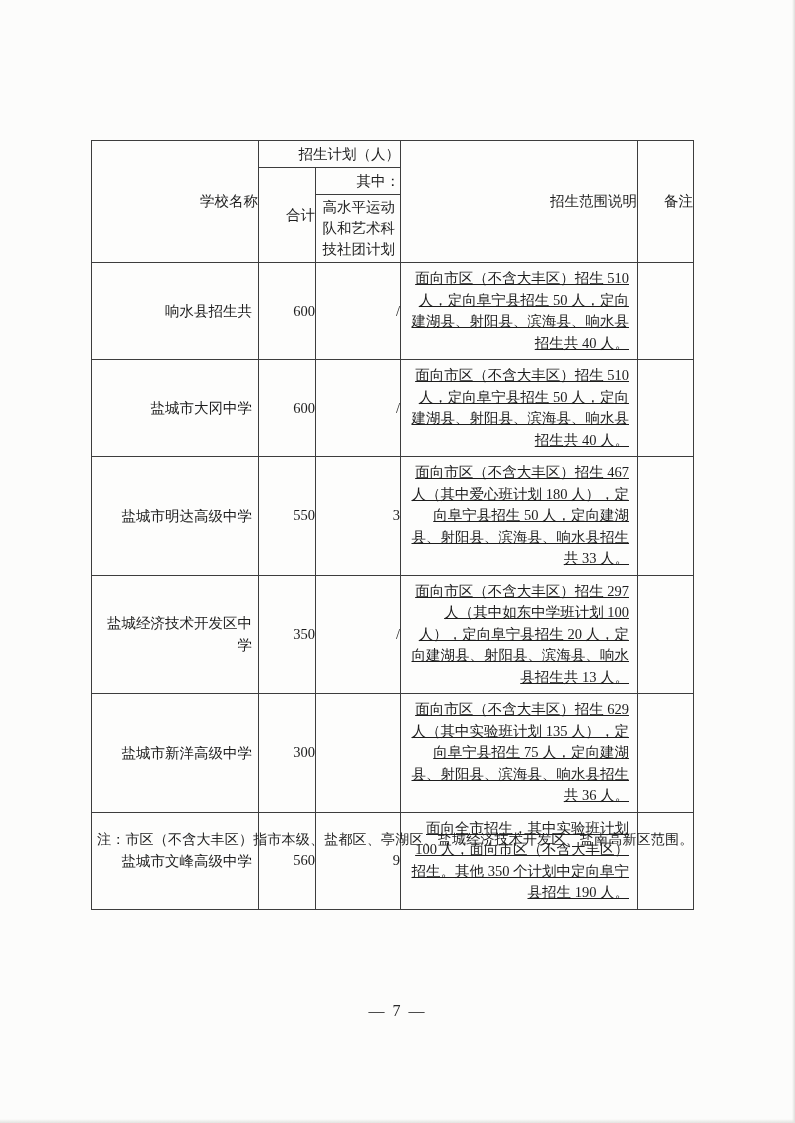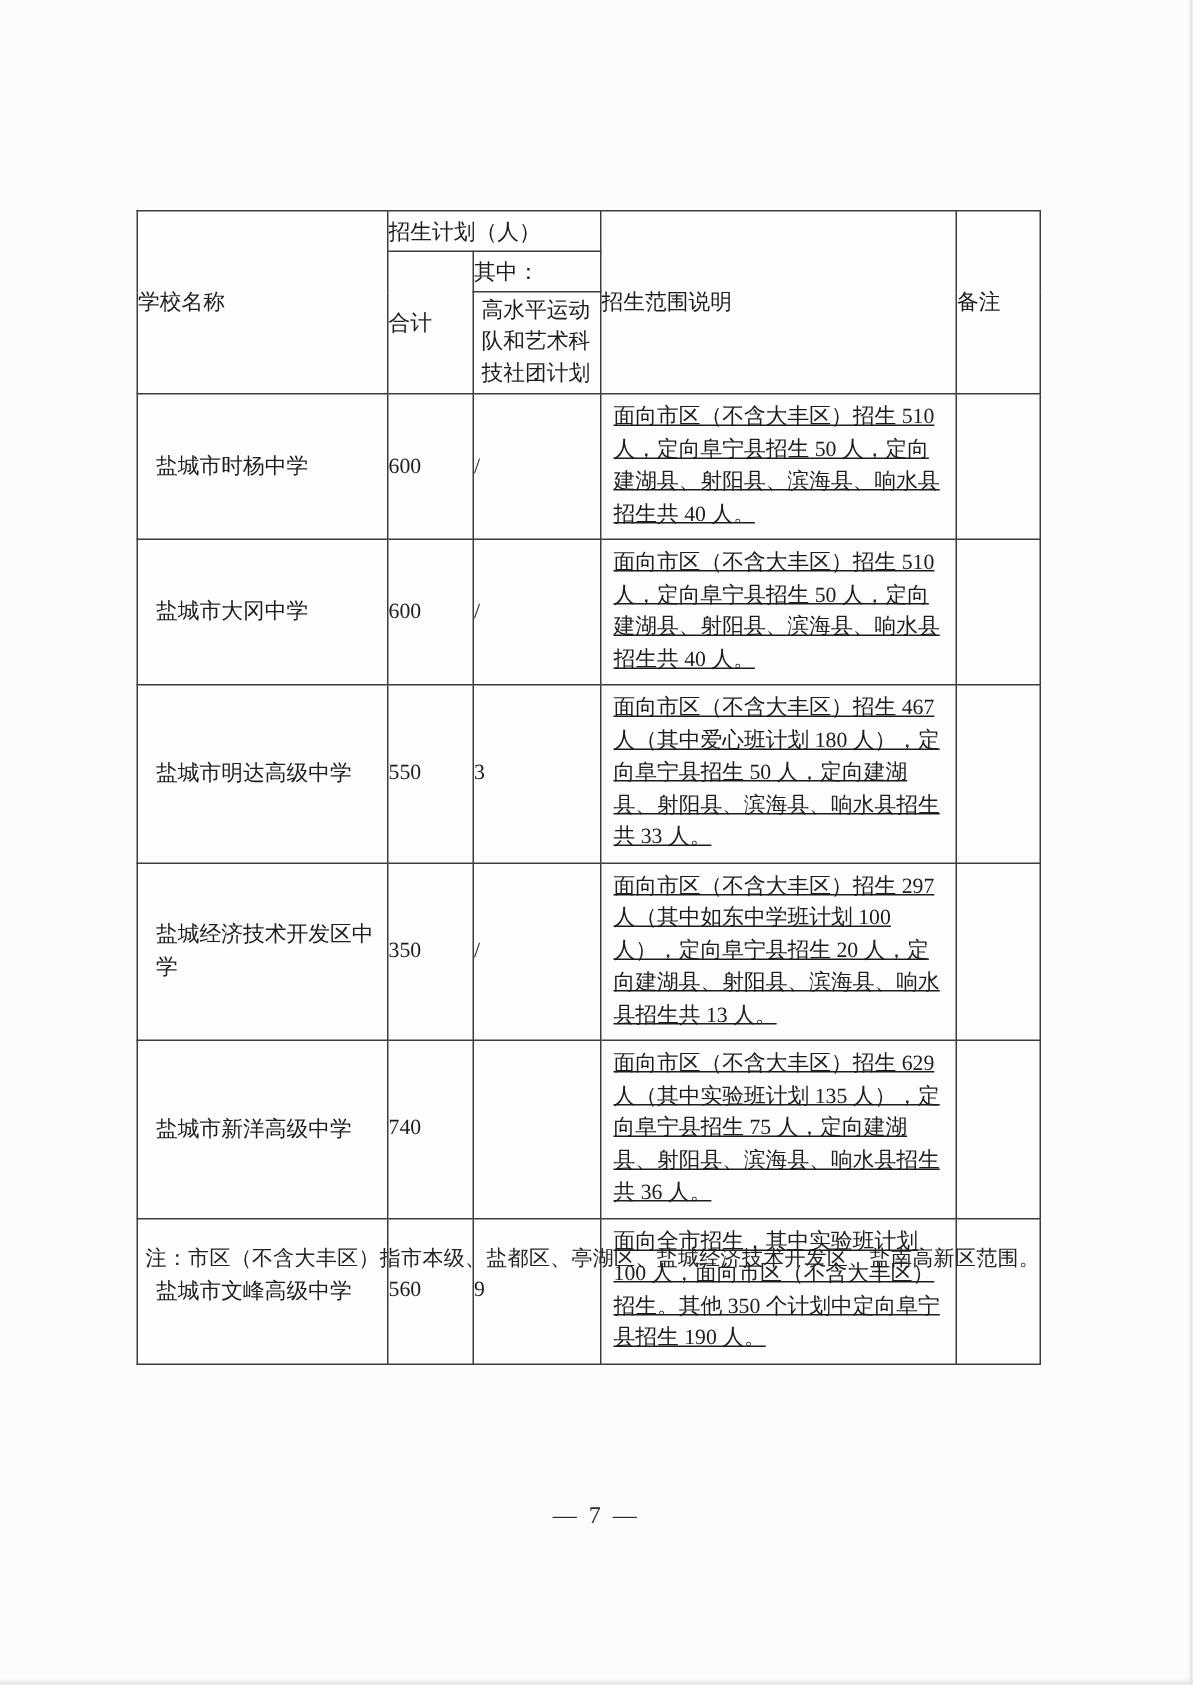--- a/index.html
+++ b/index.html
@@ -30,21 +30,21 @@
     width: 602px;
     border-collapse: collapse;
     table-layout: fixed;
     background: #fdfdfc;
   }
   table.enroll th, table.enroll td {
     border: 1px solid #3d3d3d;
     font-weight: normal;
     font-size: 14.5px;
     vertical-align: middle;
-    text-align: left;
+    text-align: right;
     color: #1d1d1d;
   }
   thead tr.h1 { height: 27px; }
   thead tr.h2 { height: 27px; }
   thead tr.h3 { height: 64px; }
   th.special-plan {
     text-align: left;
     padding: 2px 5px;
     line-height: 21px;
     font-size: 14.5px;
@@ -112,21 +112,21 @@
       <tr class="h2">
         <th rowspan="2">合计</th>
         <th>其中：</th>
       </tr>
       <tr class="h3">
         <th class="special-plan">高水平运动队和艺术科技社团计划</th>
       </tr>
     </thead>
     <tbody>
       <tr class="r0">
-        <td class="school">盐城市时杨中学</td>
+        <td class="school">响水县招生共</td>
         <td class="num">600</td>
         <td class="special">/</td>
         <td class="scope">面向市区（不含大丰区）招生 510 人，定向阜宁县招生 50 人，定向建湖县、射阳县、滨海县、响水县招生共 40 人。</td>
         <td class="remarks"></td>
       </tr>
       <tr class="r1">
         <td class="school">盐城市大冈中学</td>
         <td class="num">600</td>
         <td class="special">/</td>
         <td class="scope">面向市区（不含大丰区）招生 510 人，定向阜宁县招生 50 人，定向建湖县、射阳县、滨海县、响水县招生共 40 人。</td>
@@ -141,21 +141,21 @@
       </tr>
       <tr class="r3">
         <td class="school">盐城经济技术开发区中学</td>
         <td class="num">350</td>
         <td class="special">/</td>
         <td class="scope">面向市区（不含大丰区）招生 297 人（其中如东中学班计划 100 人），定向阜宁县招生 20 人，定向建湖县、射阳县、滨海县、响水县招生共 13 人。</td>
         <td class="remarks"></td>
       </tr>
       <tr class="r4">
         <td class="school">盐城市新洋高级中学</td>
-        <td class="num">740</td>
+        <td class="num">300</td>
         <td class="special"></td>
         <td class="scope">面向市区（不含大丰区）招生 629 人（其中实验班计划 135 人），定向阜宁县招生 75 人，定向建湖县、射阳县、滨海县、响水县招生共 36 人。</td>
         <td class="remarks"></td>
       </tr>
       <tr class="r5">
         <td class="school">盐城市文峰高级中学</td>
         <td class="num">560</td>
         <td class="special">9</td>
         <td class="scope">面向全市招生，其中实验班计划 100 人，面向市区（不含大丰区）招生。其他 350 个计划中定向阜宁县招生 190 人。</td>
         <td class="remarks"></td>

